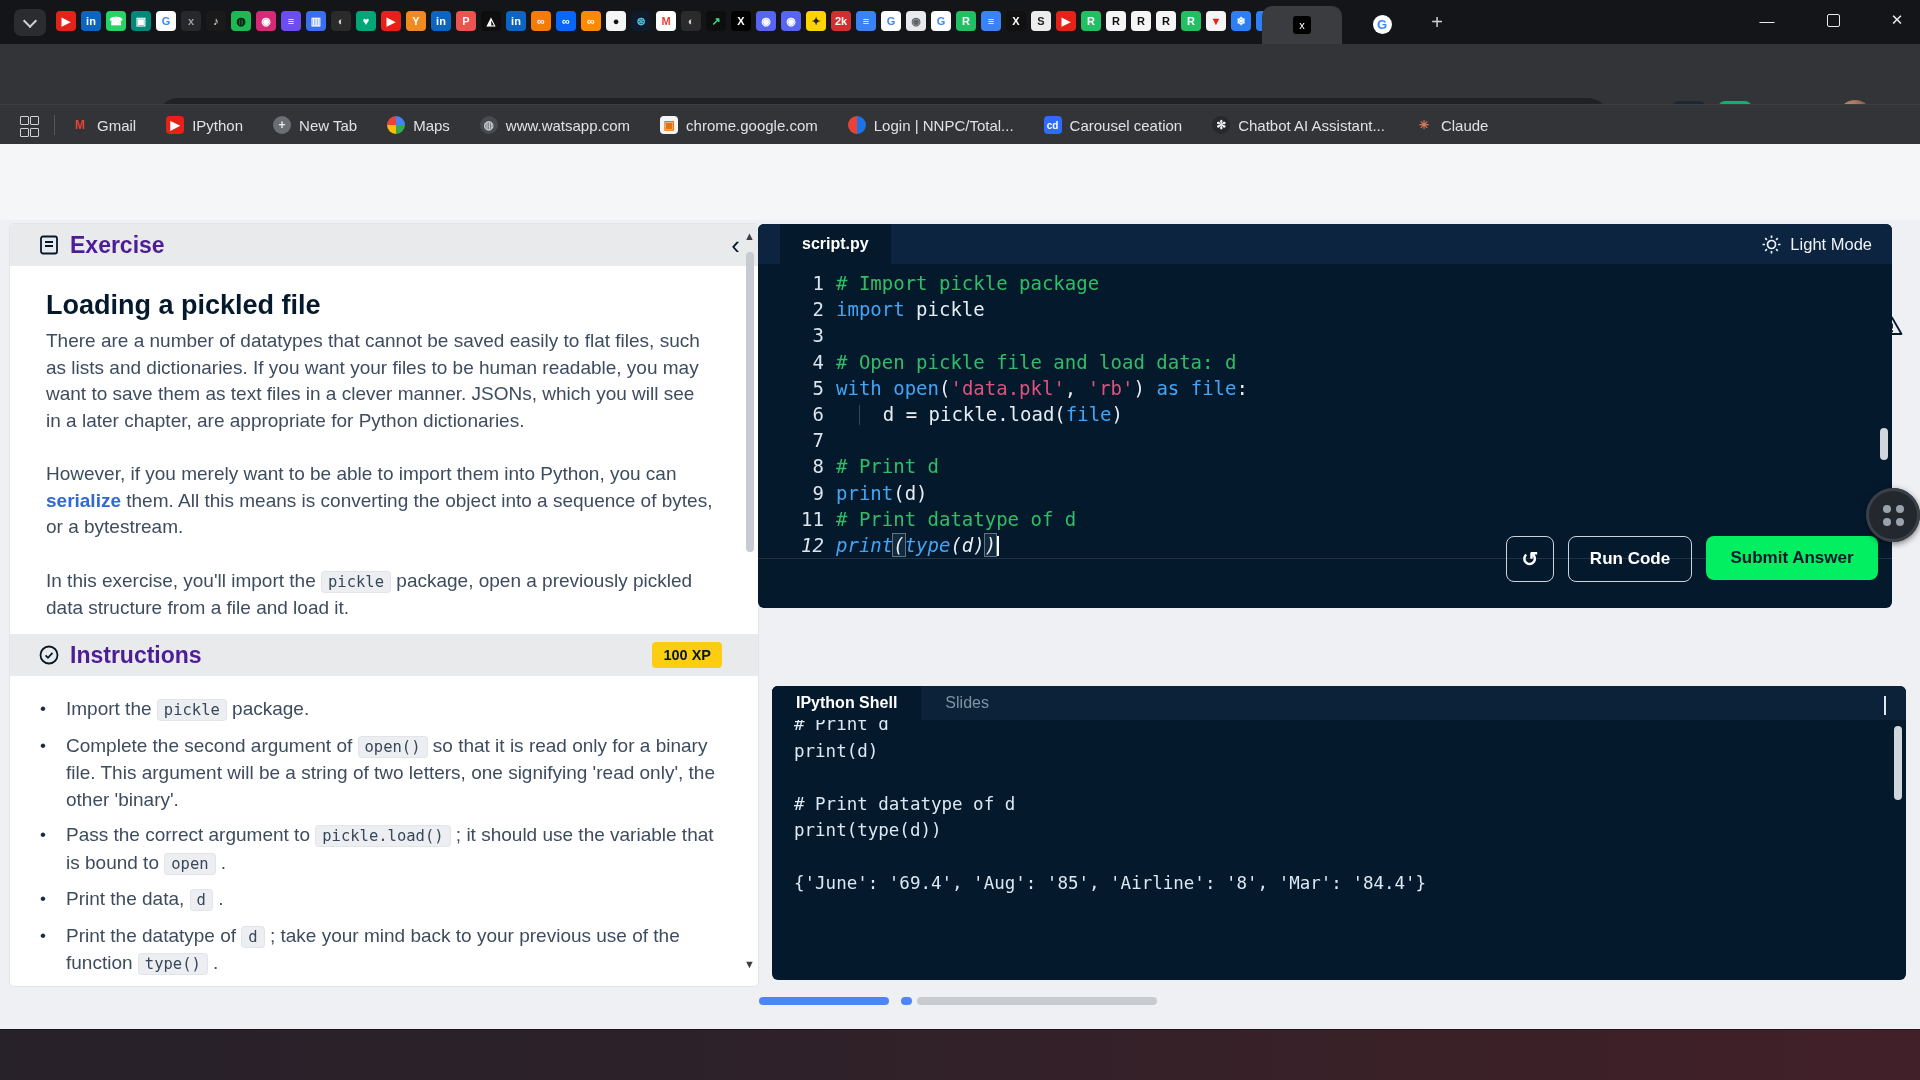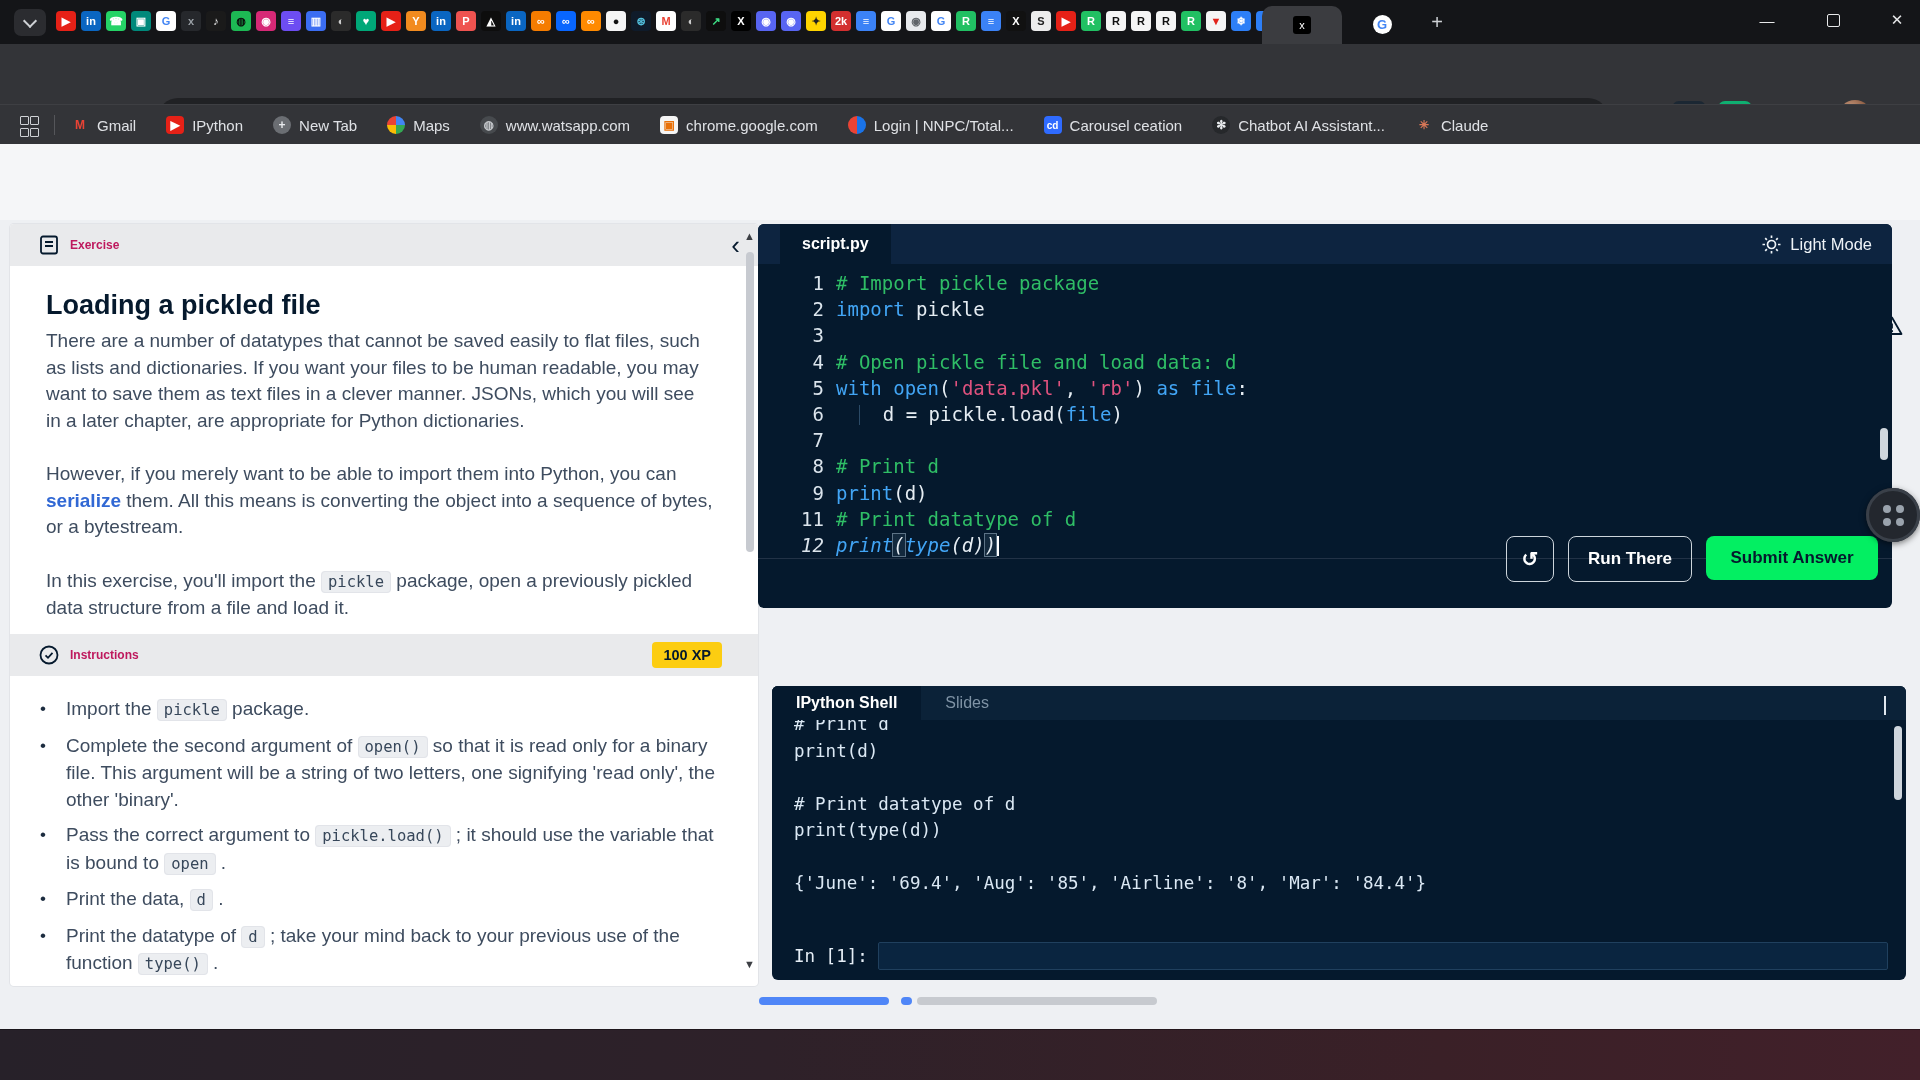--- a/index.html
+++ b/index.html
@@ -74,21 +74,21 @@
   #xpval{color:#e8336e;}
   #lang{display:flex;align-items:center;gap:8px;font-size:16px;font-weight:bold;}
   #greendot{width:17px;height:17px;border-radius:50%;background:#2fd06a;}
   .hic{width:24px;height:24px;}
 
   
   #expanel{left:10px;top:224px;width:748px;height:762px;background:#fff;border-radius:4px;
     box-shadow:0 0 0 1px #e2e4e8;overflow:hidden;}
   .secbar{position:absolute;left:0;width:100%;height:42px;background:#e9eaec;display:flex;align-items:center;}
   #exbar{top:0;}
-  .secbar .ttl{font-size:12px;font-weight:bold;color:#be185d;margin-left:10px;}
+  .secbar .ttl{font-size:23px;font-weight:bold;color:#4c1d95;margin-left:10px;}
   .secic{margin-left:28px;width:22px;height:22px;}
   #collapse{position:absolute;right:18px;top:6px;font-size:26px;color:#05192d;}
   #extitle{position:absolute;left:36px;top:66px;font-size:27px;font-weight:bold;color:#05192d;}
   #exbody{position:absolute;left:36px;top:104px;width:668px;font-size:19px;line-height:26.5px;color:#3e4c5f;}
   #exbody p{margin:0 0 27px 0;}
   .chip{font-family:"DejaVu Sans Mono",monospace;font-size:15.5px;background:#eceef1;border:1px solid #e2e4e9;
     border-radius:4px;padding:1px 6px;color:#37475a;white-space:nowrap;}
   .tlink{color:#3168d4;font-weight:bold;}
   #insbar{top:410px;}
   #xpbadge{position:absolute;right:36px;top:8px;background:#fccd11;color:#05192d;font-size:14.5px;font-weight:bold;
@@ -471,36 +471,32 @@
         <div class="cl"><span class="ln">6</span><span class="cbody"><span class="tk-pl">  </span><span class="tk-gd"></span><span class="tk-pl">  d = pickle.load(</span><span class="tk-kw">file</span><span class="tk-pl">)</span></span></div>
         <div class="cl"><span class="ln">7</span><span class="cbody"></span></div>
         <div class="cl"><span class="ln">8</span><span class="cbody"><span class="tk-cm"># Print d</span></span></div>
         <div class="cl"><span class="ln">9</span><span class="cbody"><span class="tk-kw">print</span><span class="tk-pl">(d)</span></span></div>
         <div class="cl"><span class="ln">11</span><span class="cbody"><span class="tk-cm"># Print datatype of d</span></span></div>
         <div class="cl ul"><span class="ln">12</span><span class="cbody"><span class="tk-kw">print</span><span class="tk-bx">(</span><span class="tk-kw">type</span><span class="tk-pl">(d)</span><span class="tk-bx">)</span><span class="caret"></span></span></div>
       </div>
     <div id="ed-thumb"></div>
     <div id="edbtns">
       <div class="btn" id="resetbtn">↺</div>
-      <div class="btn" id="runbtn">Run There</div>
+      <div class="btn" id="runbtn">Run Code</div>
       <div class="btn" id="submitbtn">Submit Answer</div>
     </div>
   </div>
 
   <div class="abs" id="shell">
     <div id="shhead">
       <div class="shtab on">IPython Shell</div>
       <div class="shtab off">Slides</div>
     </div>
     <div id="shchev"><span class="chev" style="border-color:#dfe7ee;"></span></div>
     <div id="shout"><div class="clip"># Print d</div><div>print(d)</div><div>&nbsp;</div><div># Print datatype of d</div><div>print(type(d))</div><div>&nbsp;</div><div>{'June': '69.4', 'Aug': '85', 'Airline': '8', 'Mar': '84.4'}</div></div>
-    <div id="shprompt">
-      <span>In [1]:</span>
-      <span id="shinput"></span>
-    </div>
     <div id="sh-thumb"></div>
   </div>
 
   <div class="abs" id="bubble">
       <i></i>
       <i></i>
       <i></i>
       <i></i>
     </div>
 

